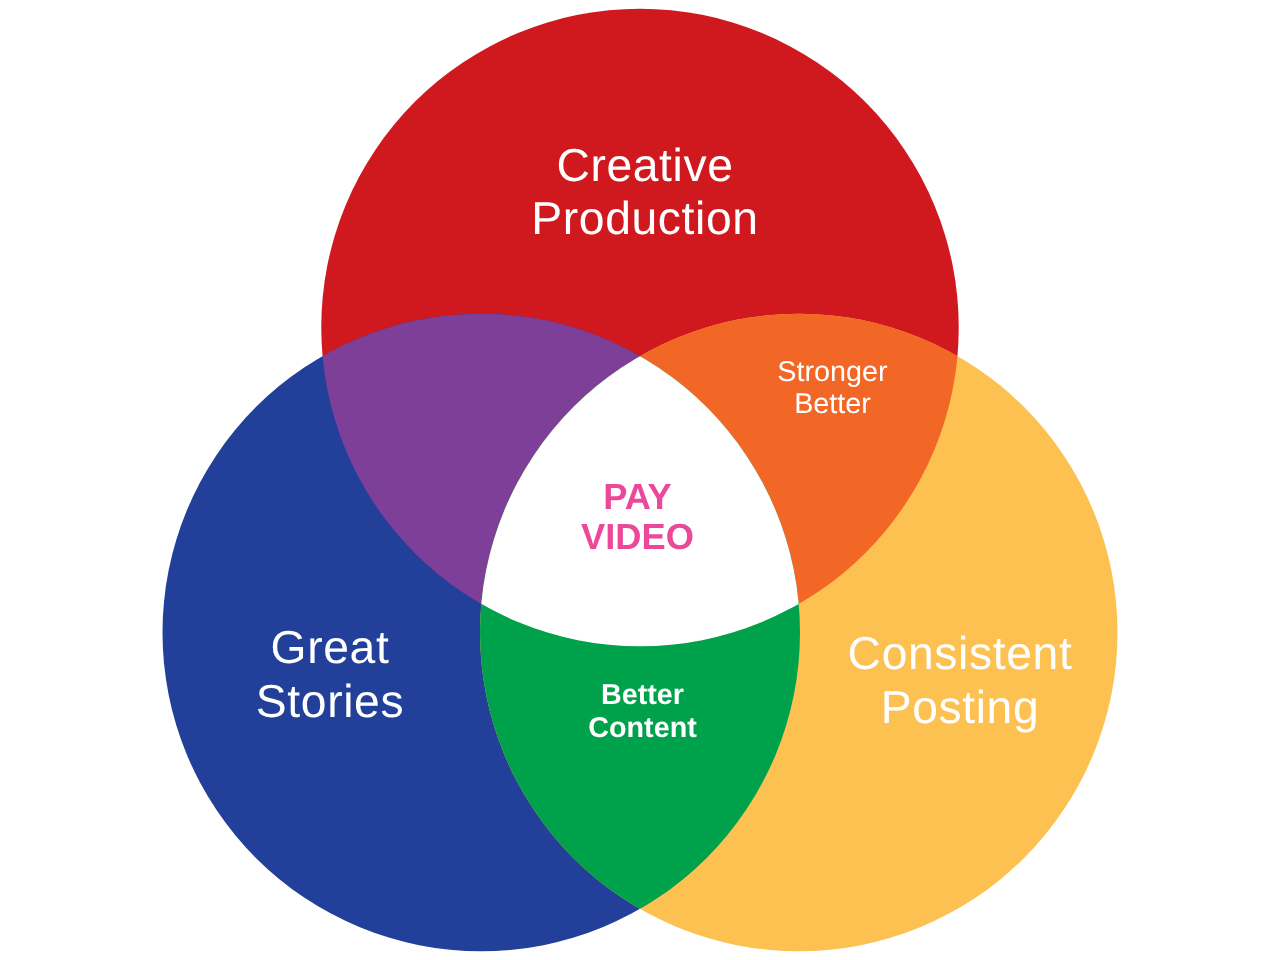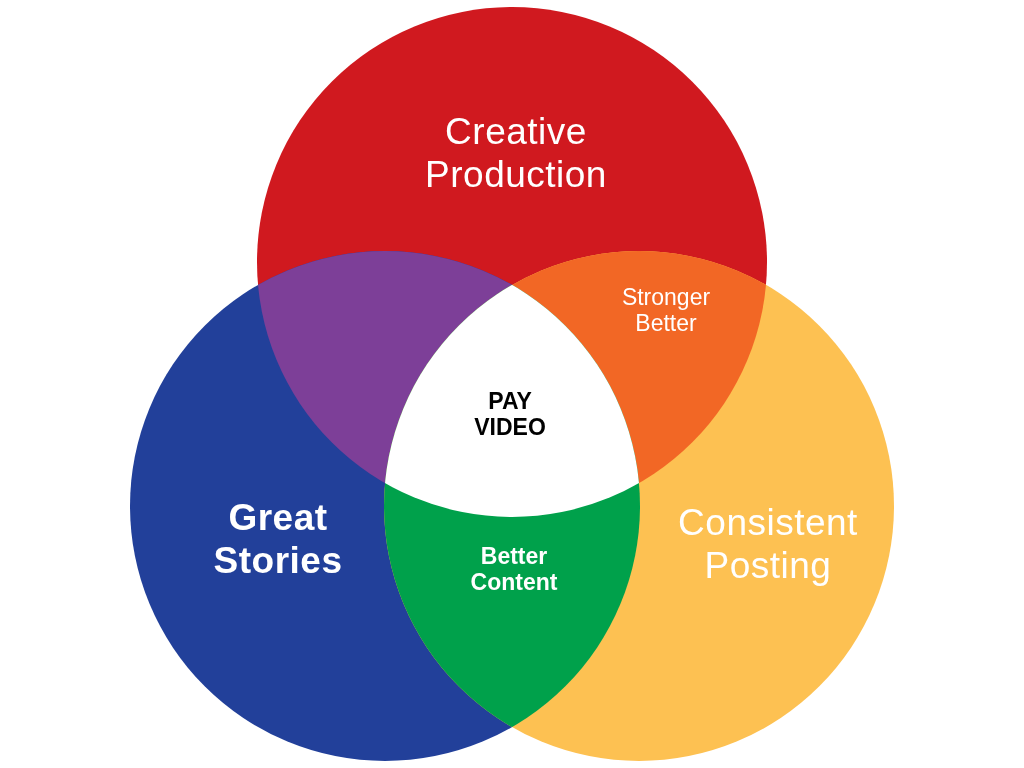--- a/index.html
+++ b/index.html
@@ -1,21 +1,21 @@
 <!DOCTYPE html>
 <html><head>
 <meta charset="utf-8">
 <style>
   html,body{margin:0;padding:0;background:#ffffff;}
   body{width:1024px;height:768px;overflow:hidden;position:relative;font-family:"Liberation Sans",sans-serif;}
   svg{position:absolute;left:0;top:0;}
   .lbl{position:absolute;text-align:center;color:#ffffff;line-height:1.15;white-space:nowrap;transform:translate(-50%,-50%);}
   .big{font-size:37px;letter-spacing:0.5px;}
   .mid{font-size:23px;}
-  .center{color:#000000;font-weight:bold;font-size:23px;line-height:1.12;}
+  .center{color:#ec4899;font-weight:bold;font-size:29px;line-height:1.12;}
 </style>
 </head>
 <body>
 
 <svg width="1024" height="768" viewBox="0 0 1024 768">
   <defs>
     <clipPath id="cTop">
         <circle cx="512" cy="262" r="255"></circle>
       </clipPath>
     <clipPath id="cLeft">
@@ -37,21 +37,21 @@
     <g clip-path="url(#cTop)">
       <circle cx="639" cy="506" r="255" fill="#ffffff"></circle>
     </g>
   </g>
 </svg>
 
 <div class="lbl big" style="left:516px;top:154px;">
   <div>Creative</div>
   <div>Production</div>
 </div>
-<div class="lbl big" style="left:278px;top:540px;font-weight:bold;">
+<div class="lbl big" style="left:264px;top:540px;">
   <div>Great</div>
   <div>Stories</div>
 </div>
 <div class="lbl big" style="left:768px;top:545px;text-align:center;">
   <div>Consistent</div>
   <div>Posting</div>
 </div>
 
 <div class="lbl mid" style="left:352px;top:310px;">
 </div>

